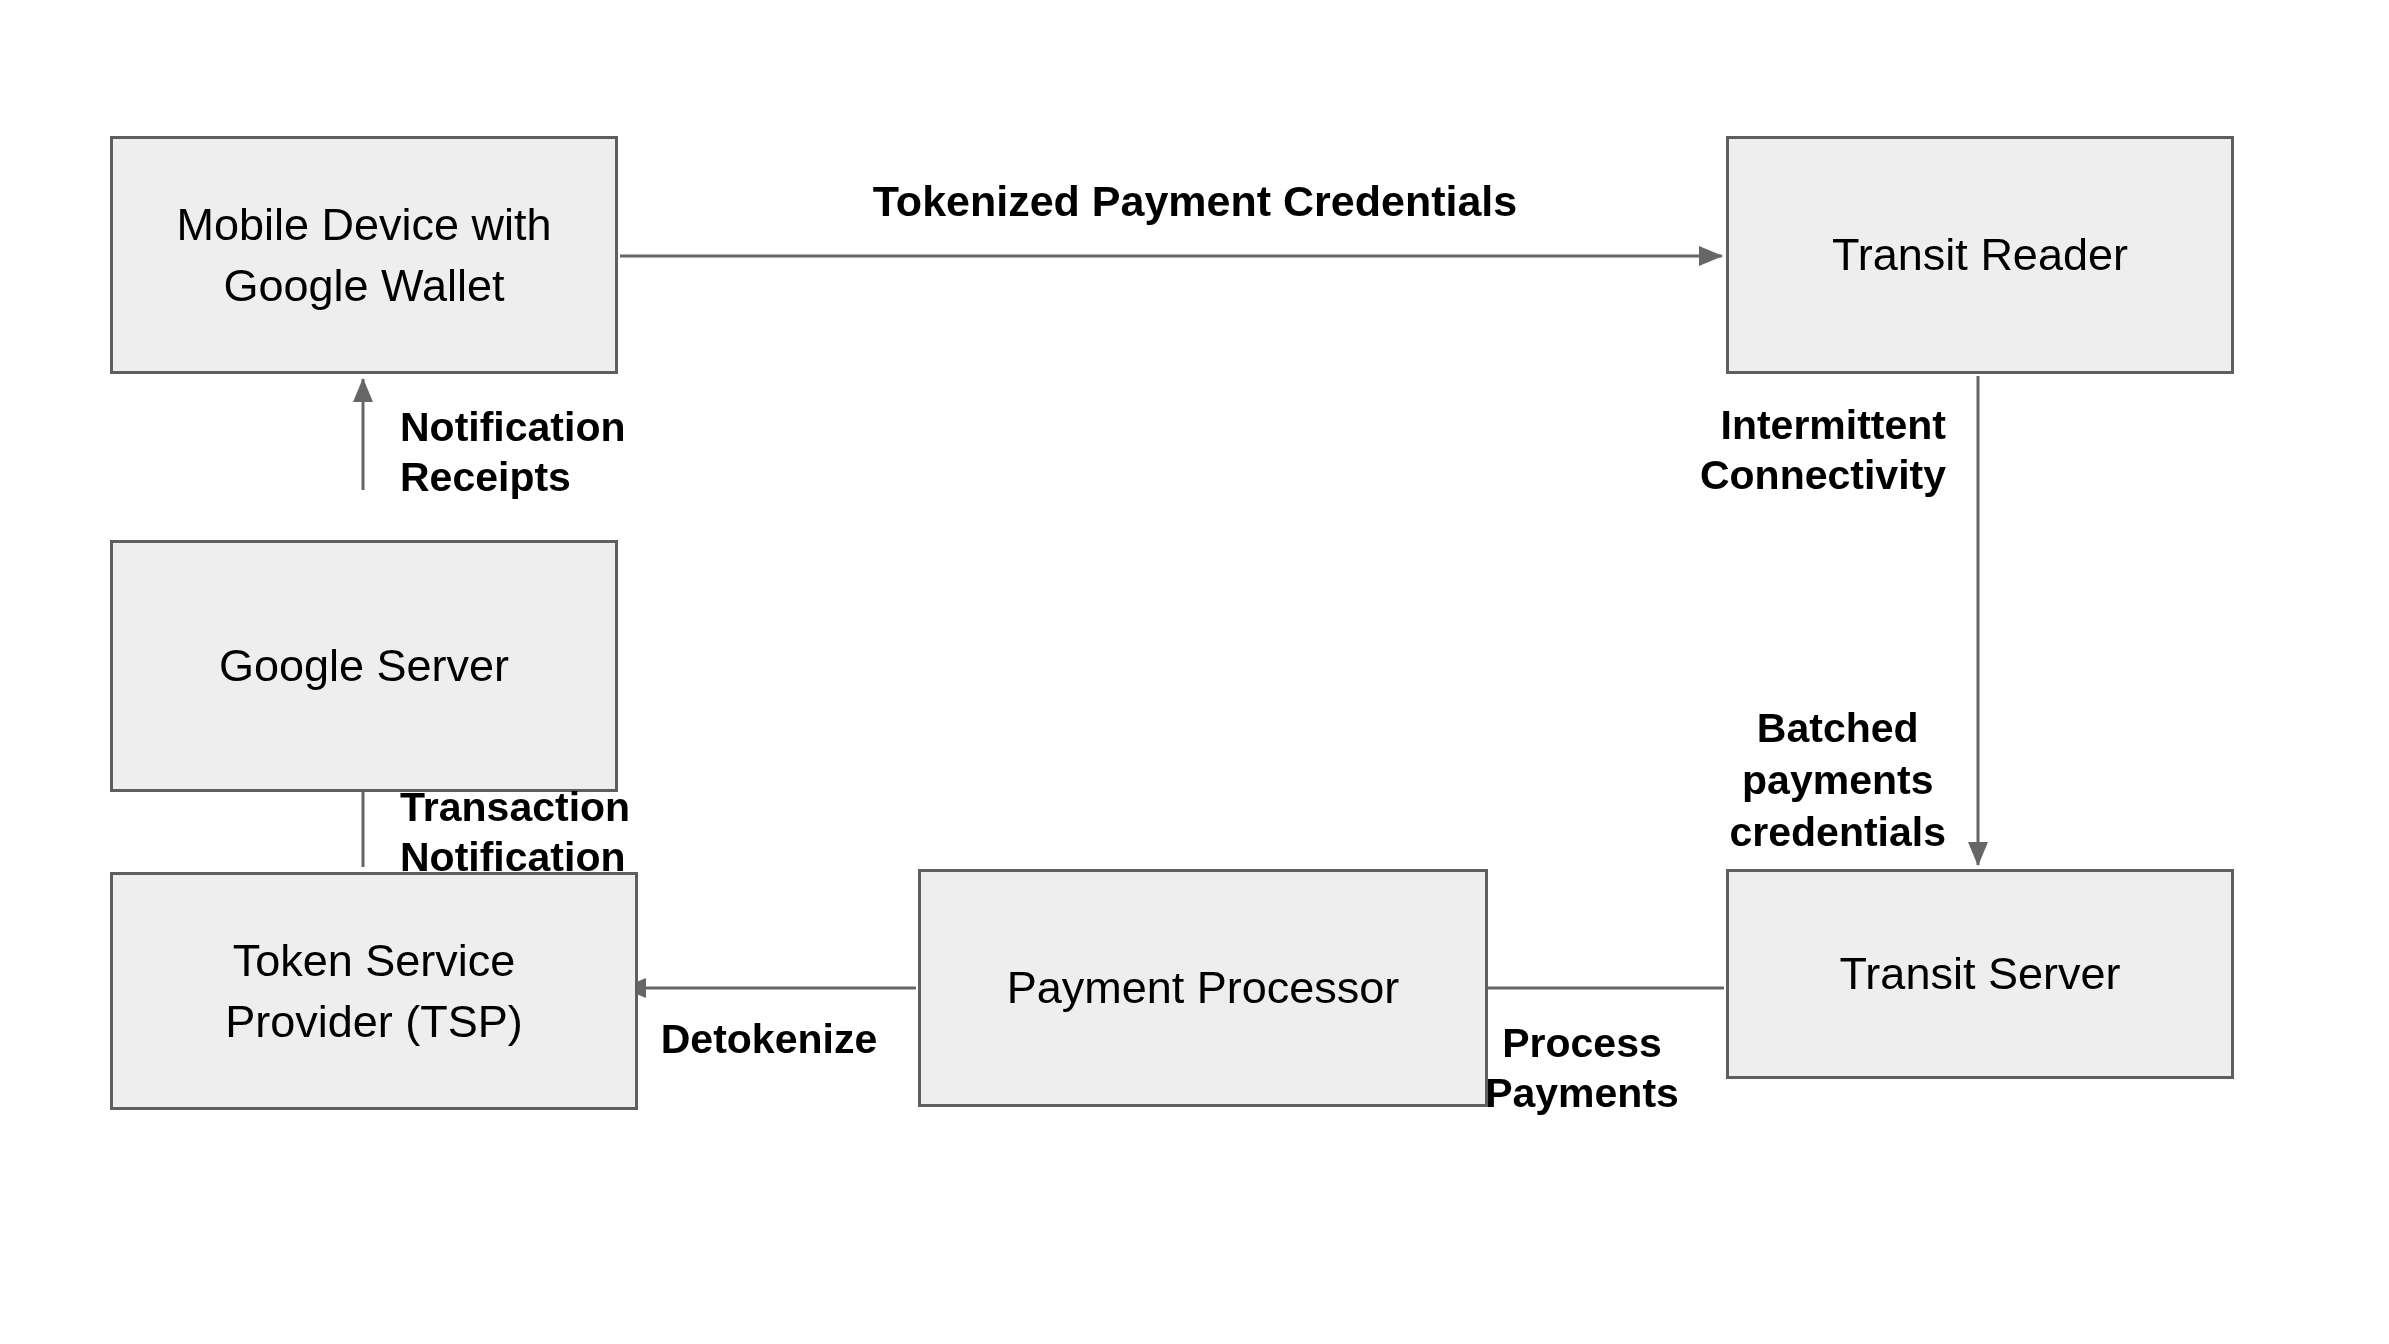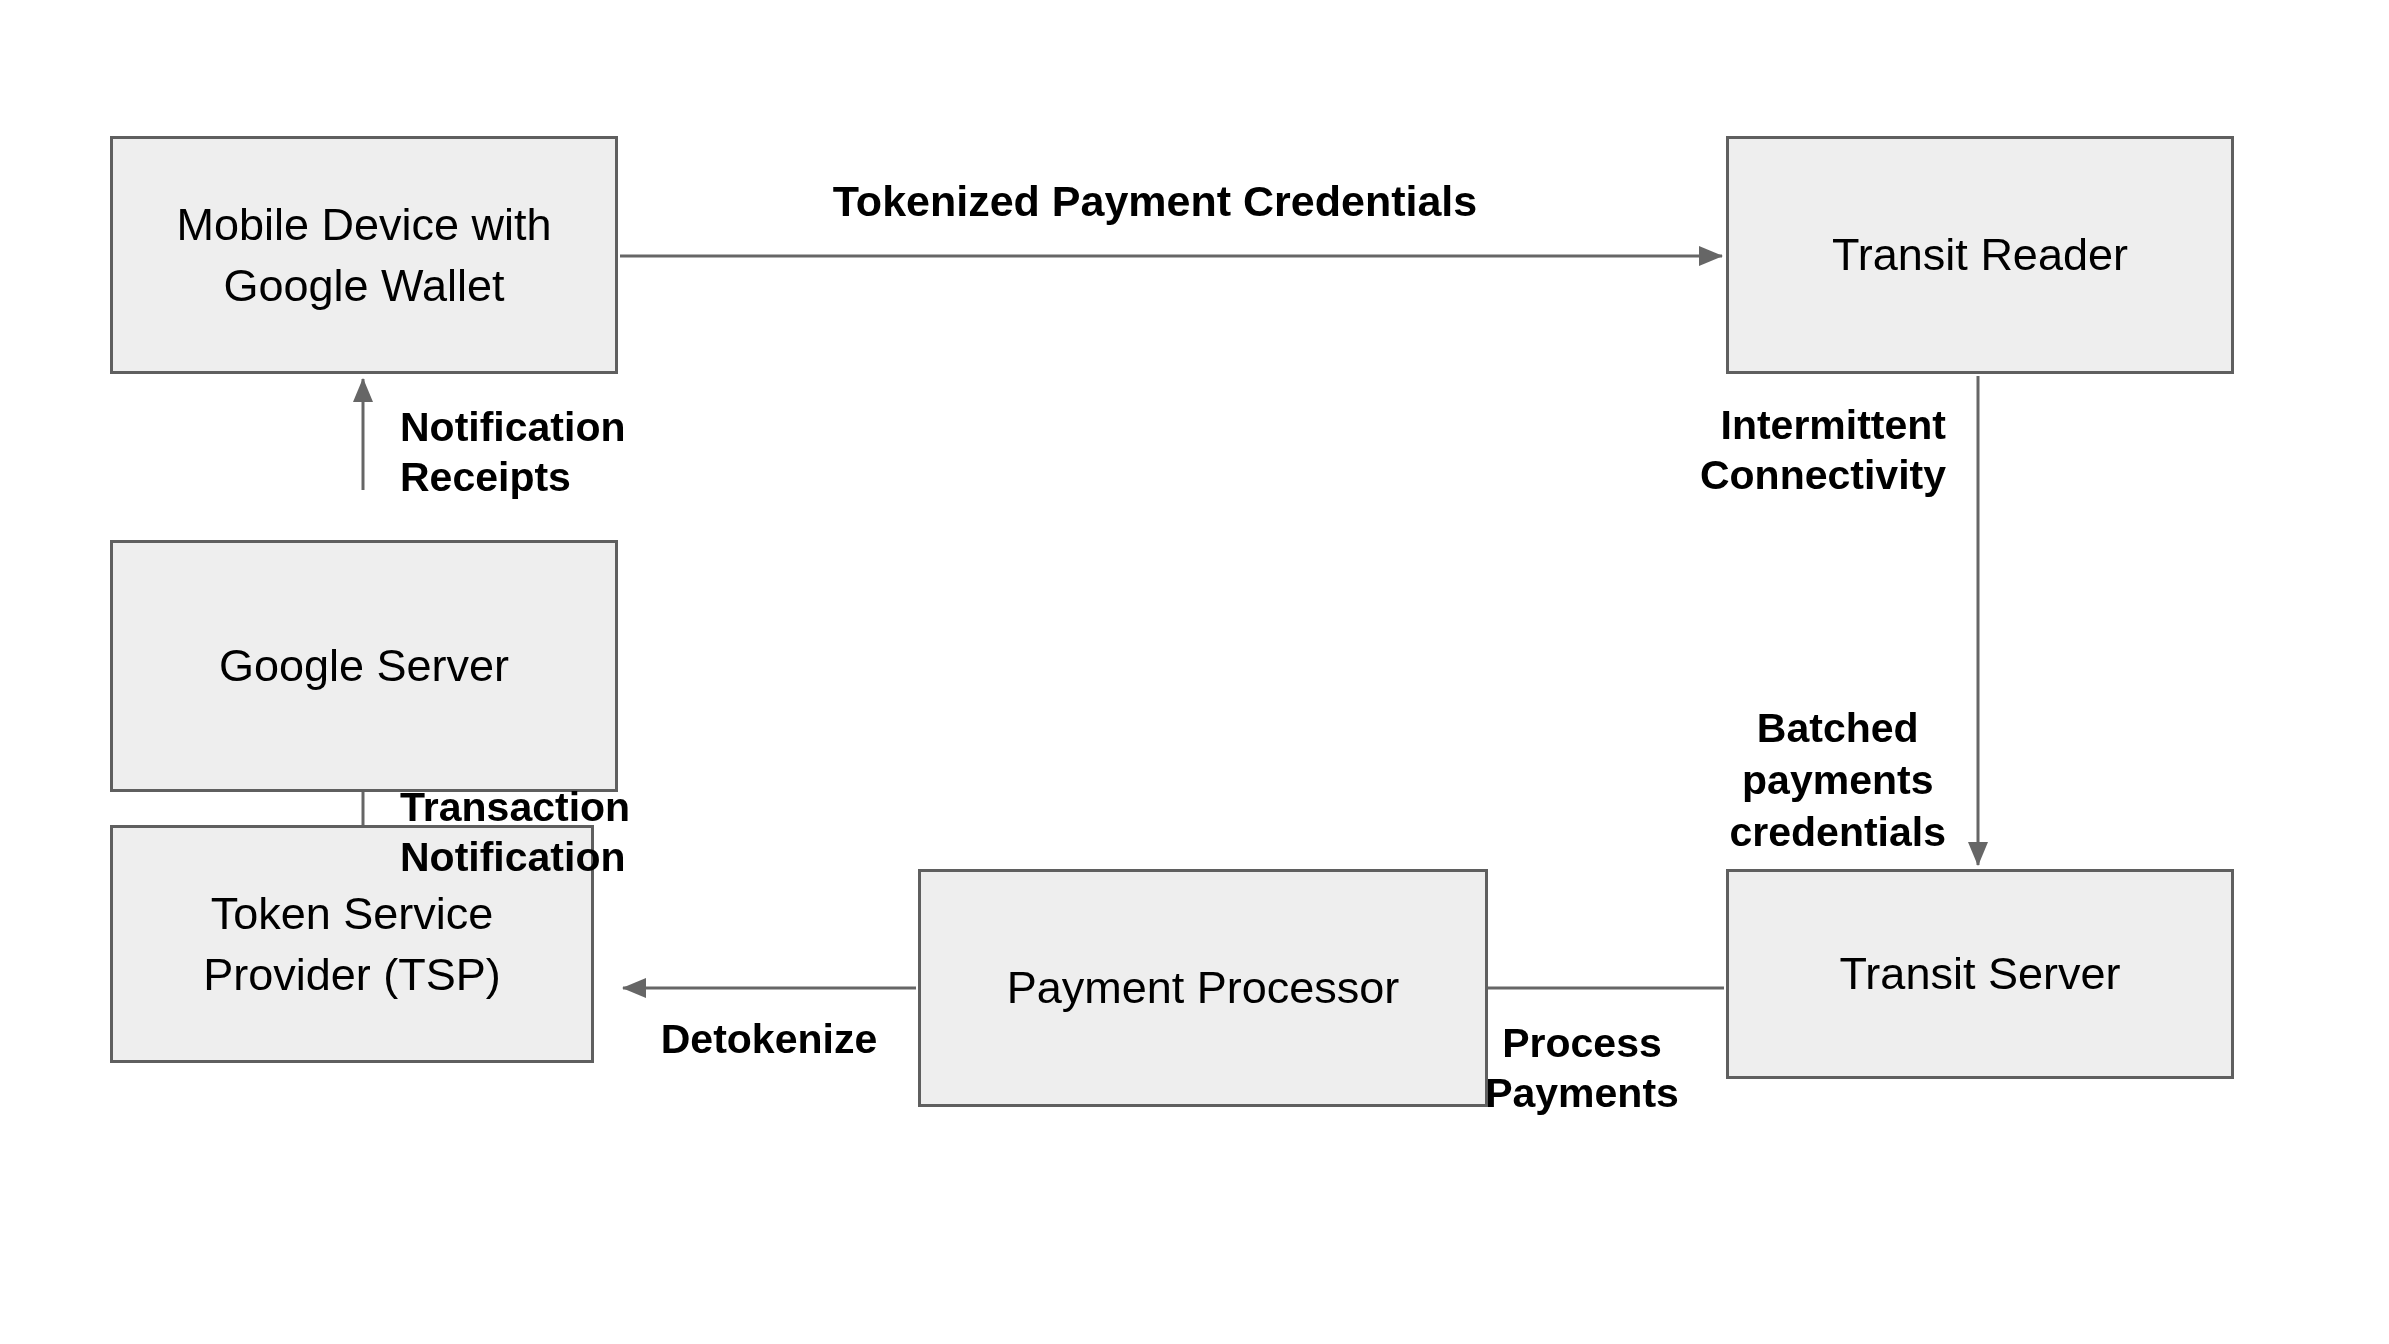--- a/index.html
+++ b/index.html
@@ -27,31 +27,31 @@
     border:3px solid var(--node-border);
     display:flex;align-items:center;justify-content:center;
     text-align:center;
     color:var(--node-text);
     font-size:45px;line-height:1.36;
     white-space:pre-line;
   }
   #n-mobile {left:110px; top:136px; width:508px; height:238px;}
   #n-reader {left:1726px;top:136px; width:508px; height:238px;}
   #n-google {left:110px; top:492px; width:508px; height:252px;margin-top:48px;}
-  #n-tsp    {left:110px; top:825px; width:484px; height:238px;}
+  #n-tsp    {left:110px; top:872px; width:528px; height:238px;}
   #n-pp     {left:918px; top:869px; width:570px; height:238px;text-align:center;}
   #n-ts     {left:1726px;top:869px; width:508px; height:210px;}
   .edge-label{
     position:absolute;
     color:var(--label-text);
     font-weight:bold;
     font-size:41px;line-height:50px;
     white-space:pre-line;
   }
-  #l-tokenized   {left:680px;  top:176px;  width:950px; text-align:center; font-size:43px;}
+  #l-tokenized   {left:720px;  top:176px;  width:950px; text-align:center; font-size:43px;}
   #l-notifrec    {left:400px;  top:402px;  text-align:left;}
   #l-intermit    {right:443px; top:400px;  text-align:right;}
   #l-batched     {right:443px; top:702px;  text-align:center; line-height:52px;}
   #l-transaction {left:400px;  top:762px;  text-align:left;margin-top:20px;}
   #l-detokenize  {left:655px;  top:1014px; width:228px; text-align:center;}
   #l-process     {left:1447px; top:1018px; width:270px; text-align:center;}
 </style>
 </head>
 <body>
 

